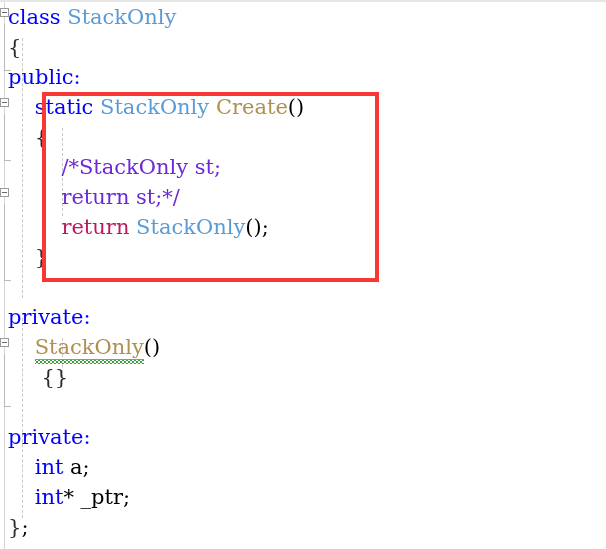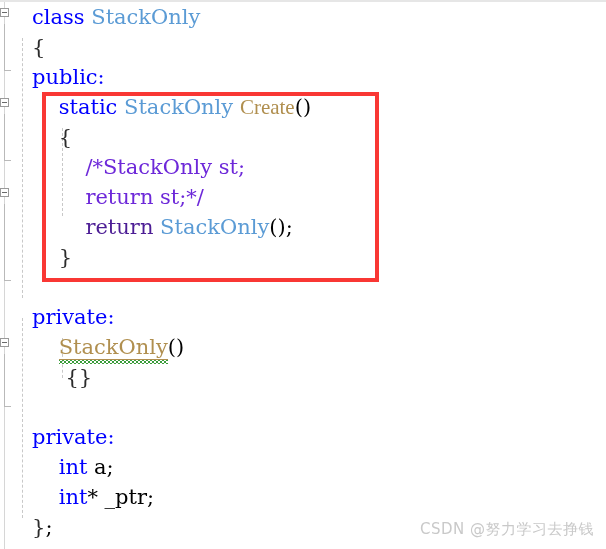--- a/index.html
+++ b/index.html
@@ -44,29 +44,28 @@
     font-size: 21px;
     line-height: 30px;
     white-space: pre;
     color: #000000;
   }
   .line {
     position: relative;
     height: 30px;
     padding-left: 8px;
     box-sizing: border-box;
-    margin-left: 24px;
   }
   .line.blank { color: transparent; }
 
   
   .kw      { color: #0000ff; }   
   .type    { color: #5b9bd5; }   
-  .func    { color: #b08f4f; font-family: Liberation Serif, serif; }   
-  .ctl     { color: #4c1d95; }   
+  .func    { color: #b08f4f; }   
+  .ctl     { color: #be185d; }   
   .cmt     { color: #6d28d9; }   
   .plain   { color: #000000; }
   .brace   { color: #2b2b2b; }
 
   
   .ctor-name {
     color: #b08f4f;
     position: relative;
     border-bottom: 1px solid #b08f4f;
   }
@@ -162,15 +161,14 @@
 
   <div class="fold" style="top:8px;"></div>
   <div class="fold" style="top:98px;"></div>
   <div class="fold" style="top:188px;"></div>
   <div class="fold" style="top:338px;"></div>
 
   <div id="code"><div class="line"><span class="kw">class</span><span class="plain"> </span><span class="type">StackOnly</span></div><div class="line"><span class="brace">{</span></div><div class="line"><span class="kw">public</span><span class="kw">:</span></div><div class="line"><span class="plain">    </span><span class="kw">static</span><span class="plain"> </span><span class="type">StackOnly</span><span class="plain"> </span><span class="func">Create</span><span class="plain">()</span></div><div class="line"><span class="plain">    </span><span class="brace">{</span></div><div class="line"><span class="plain">        </span><span class="cmt">/*StackOnly st;</span></div><div class="line"><span class="plain">        </span><span class="cmt">return st;*/</span></div><div class="line"><span class="plain">        </span><span class="ctl">return</span><span class="plain"> </span><span class="type">StackOnly</span><span class="plain">()</span><span class="plain">;</span></div><div class="line"><span class="plain">    </span><span class="brace">}</span></div><div class="line blank">&nbsp;</div><div class="line"><span class="kw">private</span><span class="kw">:</span></div><div class="line"><span class="plain">    </span><span class="ctor-name">StackOnly<span class="squiggle"></span></span><span class="plain">()</span></div><div class="line"><span class="plain">     </span><span class="brace">{}</span></div><div class="line blank">&nbsp;</div><div class="line"><span class="kw">private</span><span class="kw">:</span></div><div class="line"><span class="plain">    </span><span class="kw">int</span><span class="plain"> a;</span></div><div class="line"><span class="plain">    </span><span class="kw">int</span><span class="plain">* _ptr;</span></div><div class="line"><span class="brace">}</span><span class="plain">;</span></div></div>
 
   <div id="redbox" style="left: 42px; top: 92px; width: 337px; height: 190px; border-width: 4px; border-color: rgb(249, 55, 52);"></div>
 
-  <div id="watermark" style="color: rgb(201, 201, 201);">CSDN @努力学习去挣钱</div>
 
 </div>
 
 </body></html>

